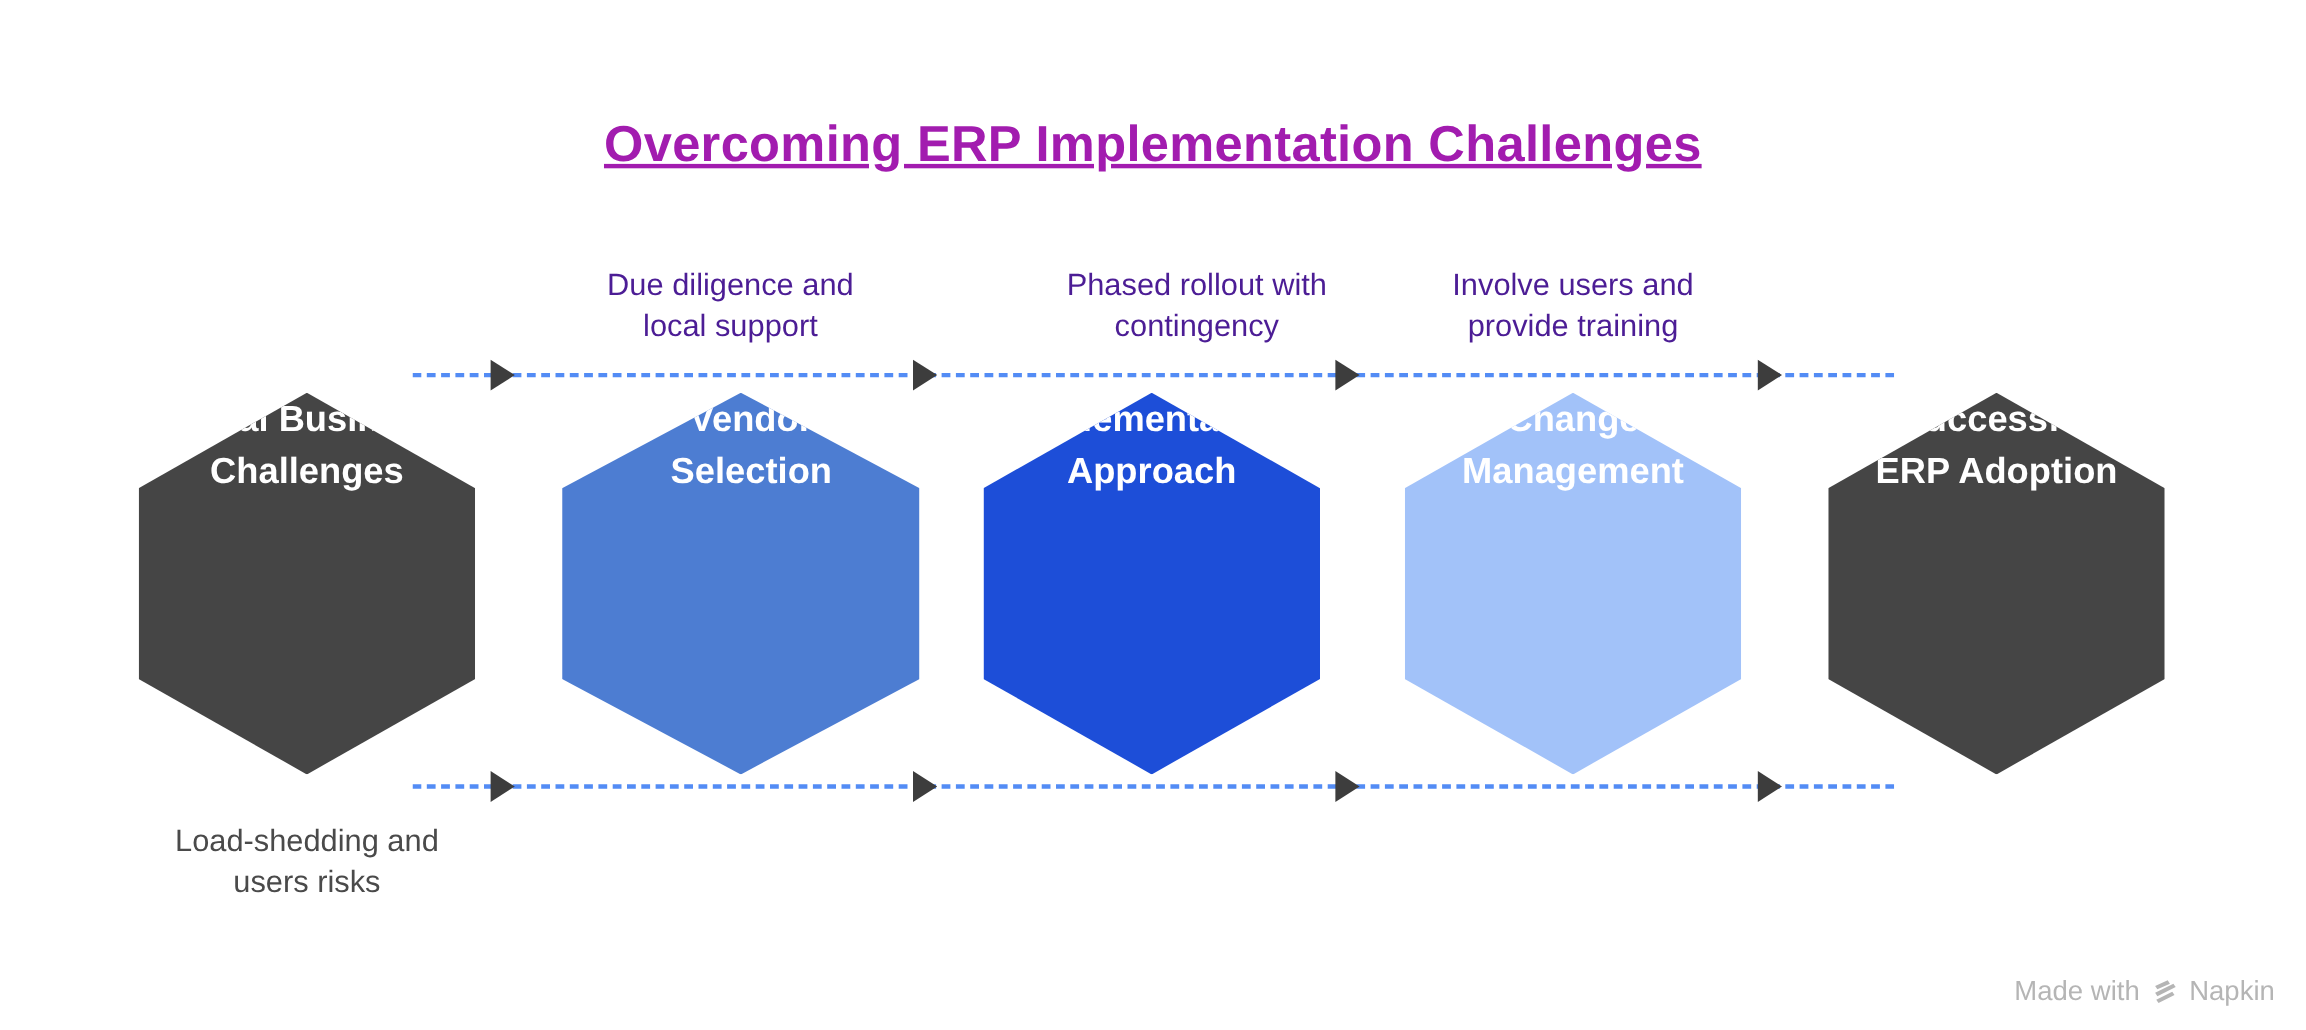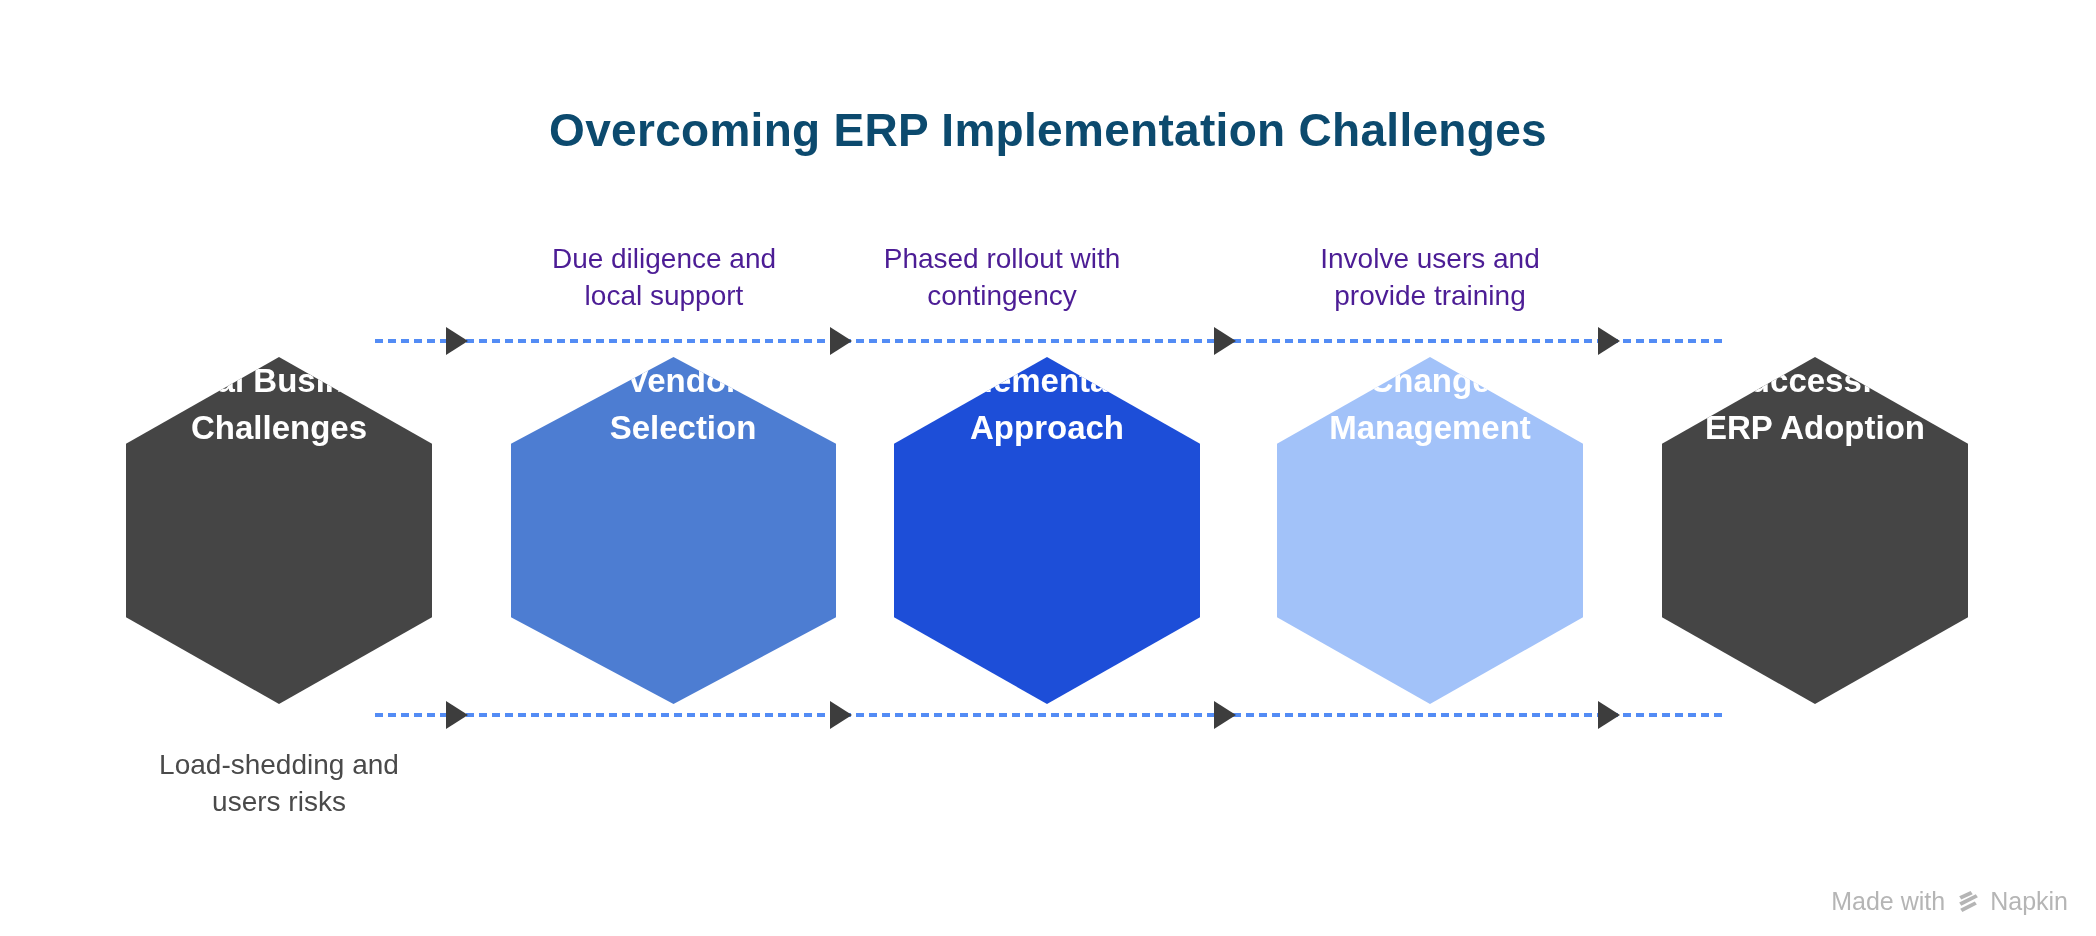--- a/index.html
+++ b/index.html
@@ -2,21 +2,21 @@
 <html><head>
 <meta charset="utf-8">
 <style>
   html,body{margin:0;padding:0;background:#ffffff;}
   .canvas{
     position:relative;width:2096px;height:936px;background:#ffffff;
     font-family:"Liberation Sans",sans-serif;overflow:hidden;
   }
   .title{
     position:absolute;left:0;top:103px;width:100%;text-align:center;
-    font-size:46px;font-weight:700;color:#0c4a6e;letter-spacing:.3px;
+    font-size:46px;font-weight:700;color:#a21caf;letter-spacing:.3px;text-decoration:underline;
   }
   .hex{
     position:absolute;top:357px;width:306px;height:347px;
     display:flex;align-items:flex-start;justify-content:center;
     clip-path:polygon(50% 0,100% 25%,100% 75%,50% 100%,0 75%,0 25%);
   }
   .hex-label{
     color:#ffffff;font-weight:700;font-size:33px;line-height:47px;
     text-align:center;white-space:pre-line;
   }
@@ -40,21 +40,21 @@
 </style>
 </head>
 <body>
 
 <div class="canvas">
 
   <div class="title">Overcoming ERP Implementation Challenges</div>
 
   <div class="step-label" style="left:484px">Due diligence and
 local support</div>
-  <div class="step-label" style="left:822px">Phased rollout with
+  <div class="step-label" style="left:908px">Phased rollout with
 contingency</div>
   <div class="step-label" style="left:1250px">Involve users and
 provide training</div>
 
   <svg class="connector" style="top:326px" width="1347" height="30" viewBox="0 0 1347 30">
     <line x1="0" y1="15" x2="1347" y2="15" stroke-width="4" stroke-dasharray="8 5" style="stroke: rgb(83, 140, 245);"></line>
     <polygon points="71,1 93,15 71,29" style="fill: rgb(61, 61, 61);"></polygon>
     <polygon points="455,1 477,15 455,29" style="fill: rgb(61, 61, 61);"></polygon>
     <polygon points="839,1 861,15 839,29" style="fill: rgb(61, 61, 61);"></polygon>
     <polygon points="1223,1 1245,15 1223,29" style="fill: rgb(61, 61, 61);"></polygon>

